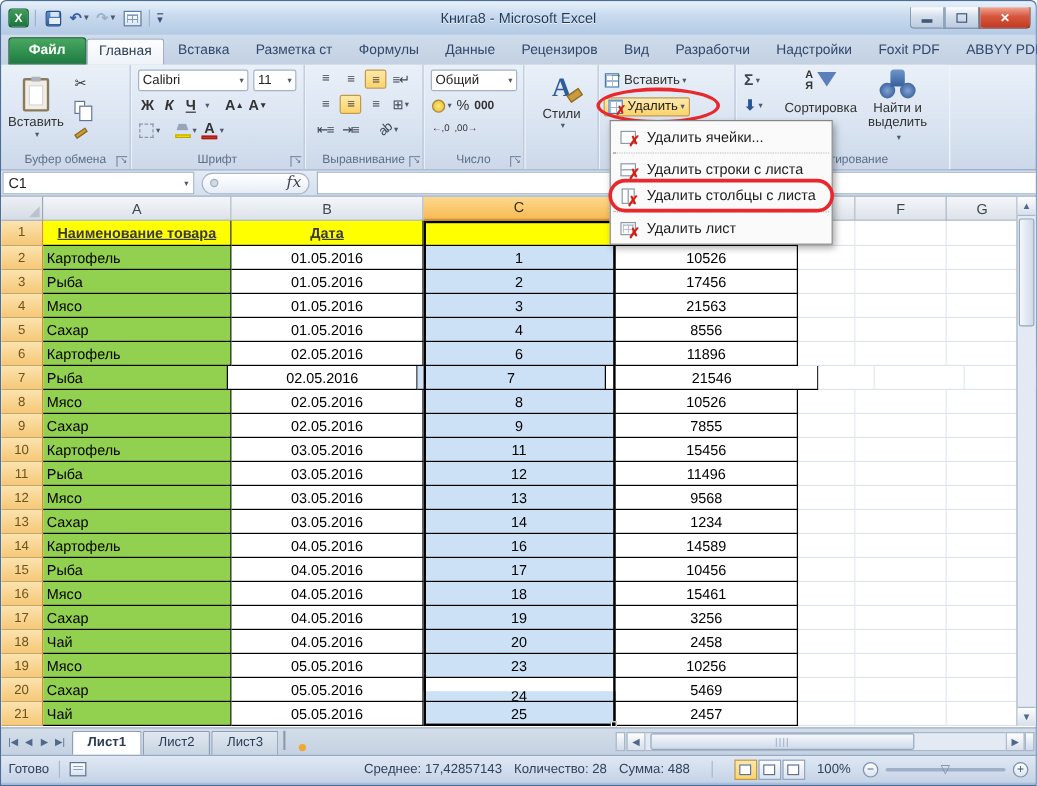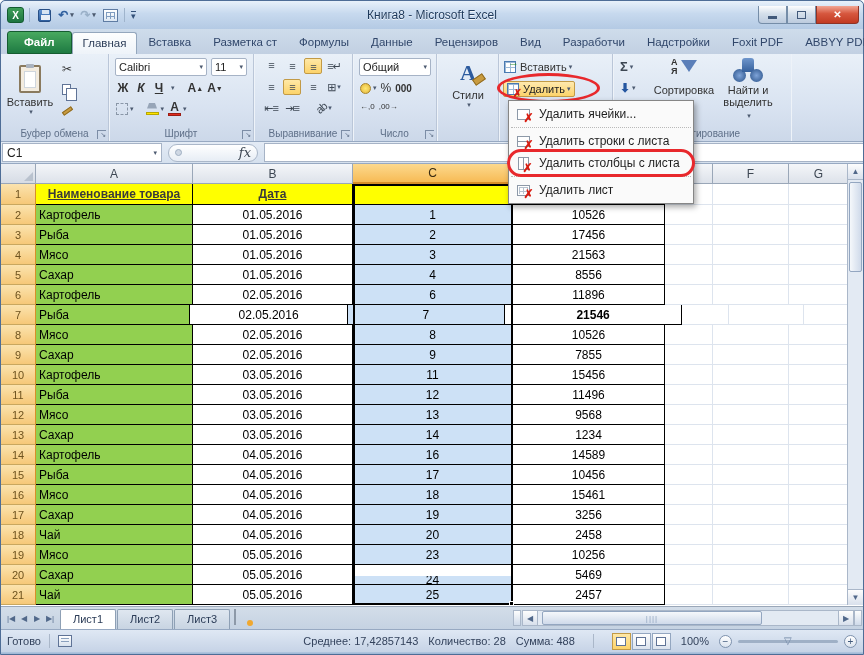--- a/index.html
+++ b/index.html
@@ -186,21 +186,21 @@
   .menu-sep { border-top:1px dotted #b9b9b9; margin:2px 2px; }
   .item-ellipse { position:absolute; left:-2px; right:-2px; top:-3px; bottom:-3px; border:3px solid #e8282c; border-radius:15px; pointer-events:none; }
 
   .btn-ellipse { position:absolute; left:496px; top:72px; width:103px; height:30px; border:3px solid #e8282c; border-radius:50%; z-index:40; pointer-events:none; }
 
   
   .sheetrow { height:23px; flex:0 0 23px; background:linear-gradient(#d3dde9,#c5d2e2); display:flex; align-items:center; border-top:1px solid #9aa7b8; }
   .nav { display:flex; gap:1px; padding:0 4px; }
   .nav span { font-size:8px; color:#51688a; width:12px; text-align:center; }
   .stab { padding:3px 12px 4px; font-size:11px; color:#2b3c57; border:1px solid #8ea0b5; border-bottom:none; background:linear-gradient(#dfe7f0,#c8d4e2); margin-right:1px; border-radius:2px 2px 0 0; }
-  .stab.active { background:#fff; font-weight:normal; }
+  .stab.active { background:#fff; font-weight:bold; }
   .newsheet { width:22px; height:16px; position:relative; margin-left:3px; }
   .newsheet .pg { width:11px; height:13px; background:#fff; border:1px solid #8d99a8; }
   .newsheet .sp { position:absolute; right:3px; bottom:0; width:6px; height:6px; background:#f0a830; border-radius:50%; }
   .hscroll { margin-left:auto; display:flex; align-items:center; height:100%; }
   .hs-btn { width:16px; height:16px; background:linear-gradient(#fdfdfd,#d8e0ec); border:1px solid #aab7c9; text-align:center; font-size:8px; color:#51688a; line-height:15px; }
   .hs-track { width:300px; height:16px; background:#e3eaf3; border:1px solid #aab7c9; border-left:none; border-right:none; position:relative; }
   .hs-thumb { position:absolute; left:4px; top:0; width:220px; height:14px; background:linear-gradient(#f5f8fb,#cfdaea); border:1px solid #93a6c0; border-radius:2px; text-align:center; color:#93a6c0; font-size:8px; line-height:13px; letter-spacing:1px; }
   .splitbox { width:8px; height:16px; background:linear-gradient(#fdfdfd,#cfdaea); border:1px solid #aab7c9; margin-right:1px; }
 
   
@@ -550,21 +550,21 @@
           <div class="cell date" style="width: 152px;">11896</div>
           <div class="cell empty" style="width: 48px;"></div>
           <div class="cell empty" style="width: 76px;"></div>
           <div class="cell empty" style="width: 60px;"></div>
         </div>
         <div class="grow">
           <div class="row-h">7</div>
           <div class="cell prod" style="width: 157px;">Рыба</div>
           <div class="cell date" style="width: 160px;">02.05.2016</div>
           <div class="cell csel" style="width: 160px;">7</div>
-          <div class="cell date" style="width: 180px; font-weight: bold;">21546</div>
+          <div class="cell date" style="width: 180px;">21546</div>
           <div class="cell empty" style="width: 48px;"></div>
           <div class="cell empty" style="width: 76px;"></div>
           <div class="cell empty" style="width: 60px;"></div>
         </div>
         <div class="grow">
           <div class="row-h">8</div>
           <div class="cell prod" style="width: 157px;">Мясо</div>
           <div class="cell date" style="width: 160px;">02.05.2016</div>
           <div class="cell csel" style="width: 160px;">8</div>
           <div class="cell date" style="width: 152px;">10526</div>

